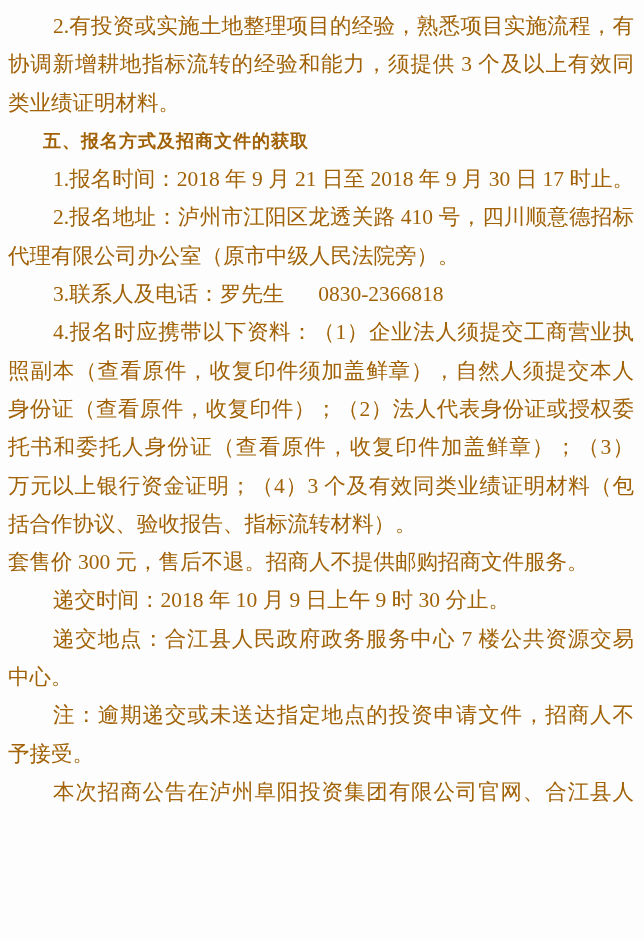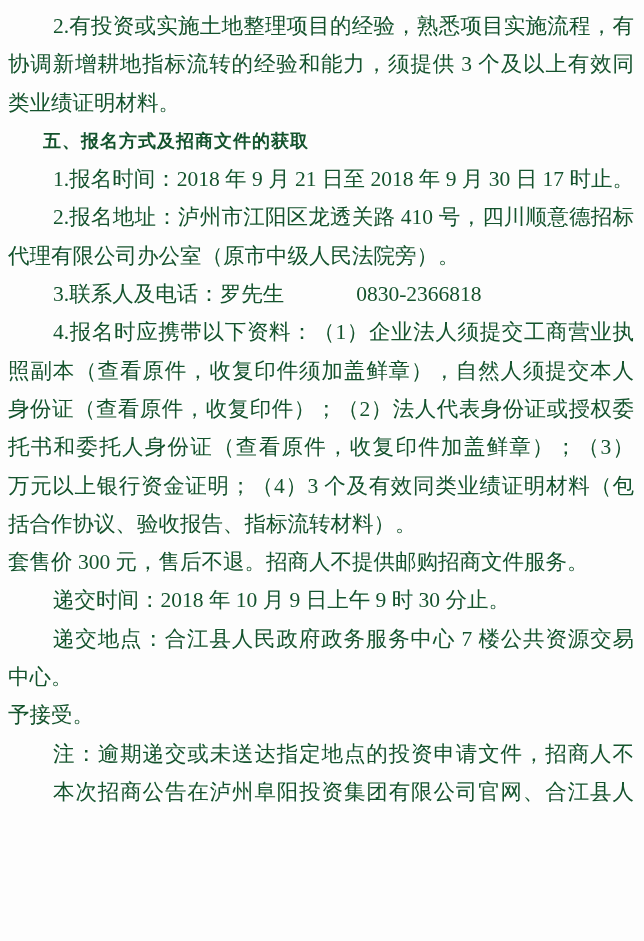--- a/index.html
+++ b/index.html
@@ -9,21 +9,21 @@
   }
   .page {
     position: relative;
     width: 644px;
     height: 941px;
     box-sizing: border-box;
     background: #fdfdfd;
     padding: 7px 10px 0 8px;
     overflow: hidden;
     font-family: "Liberation Serif", "DejaVu Serif", serif;
-    color: #14532d;
+    color: #a16207;
   }
   .line {
     height: 38.3px;
     line-height: 38.3px;
     font-size: 21.5px;
     overflow: hidden;
     white-space: normal;
   }
   .line.fill {
     text-align: justify;
@@ -35,21 +35,21 @@
   }
   .line.heading {
     font-family: "Liberation Sans", "DejaVu Sans", sans-serif;
     font-weight: bold;
     font-size: 18px;
     padding-left: 35px;
     text-indent: 0;
     letter-spacing: 1px;
   }
   .phone {
-    margin-left: 72px;
+    margin-left: 34px;
   }
 </style>
 </head>
 <body>
 
 <div class="page">
 
   <div class="line indent fill">2.有投资或实施土地整理项目的经验，熟悉项目实施流程，有</div>
   <div class="line fill">协调新增耕地指标流转的经验和能力，须提供 3 个及以上有效同</div>
   <div class="line">类业绩证明材料。</div>
@@ -68,19 +68,19 @@
   <div class="line fill">托书和委托人身份证（查看原件，收复印件加盖鲜章）；（3）5000</div>
   <div class="line fill">万元以上银行资金证明；（4）3 个及有效同类业绩证明材料（包</div>
   <div class="line">括合作协议、验收报告、指标流转材料）。</div>
 
   <div class="line">套售价 300 元，售后不退。招商人不提供邮购招商文件服务。</div>
 
 
   <div class="line indent">递交时间：2018 年 10 月 9 日上午 9 时 30 分止。</div>
   <div class="line indent fill">递交地点：合江县人民政府政务服务中心 7 楼公共资源交易</div>
   <div class="line">中心。</div>
+  <div class="line indent fill">注：逾期递交或未送达指定地点的投资申请文件，招商人不</div>
   <div class="line">予接受。</div>
-  <div class="line indent fill">注：逾期递交或未送达指定地点的投资申请文件，招商人不</div>
 
 
   <div class="line indent fill">本次招商公告在泸州阜阳投资集团有限公司官网、合江县人</div>
 
 </div>
 
 </body></html>

